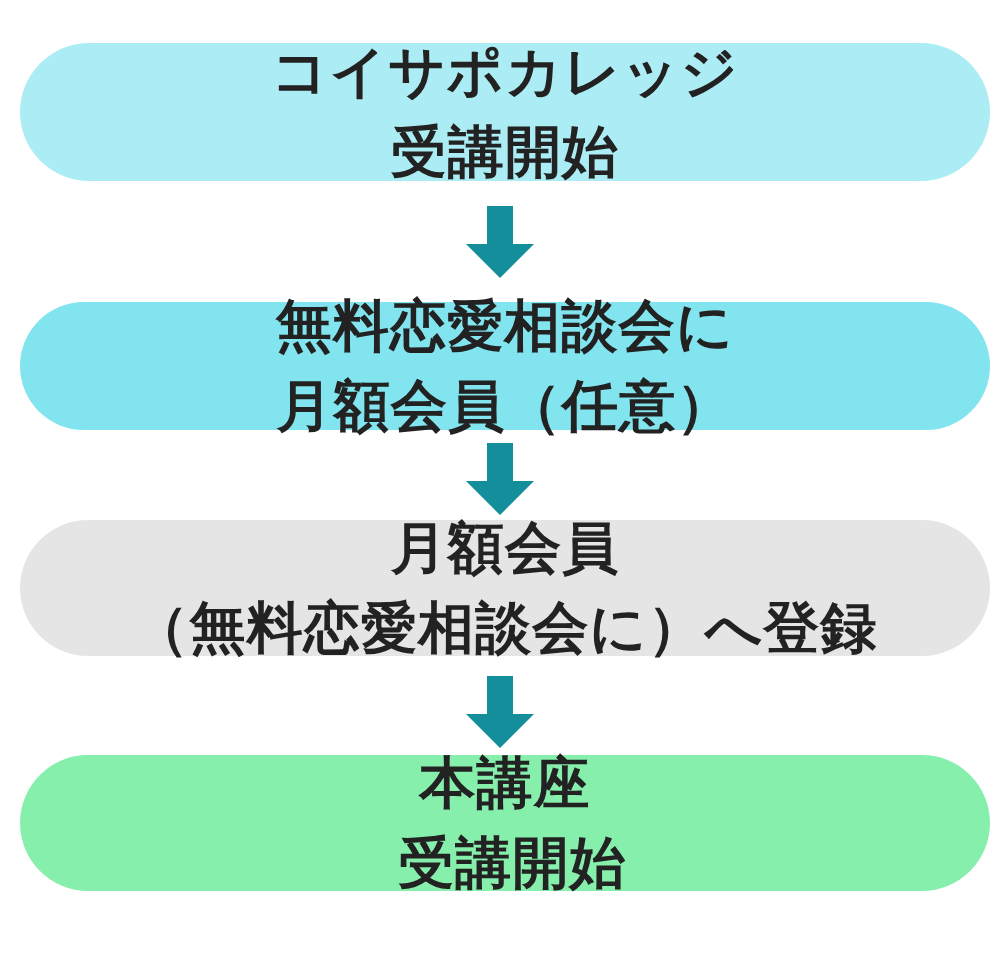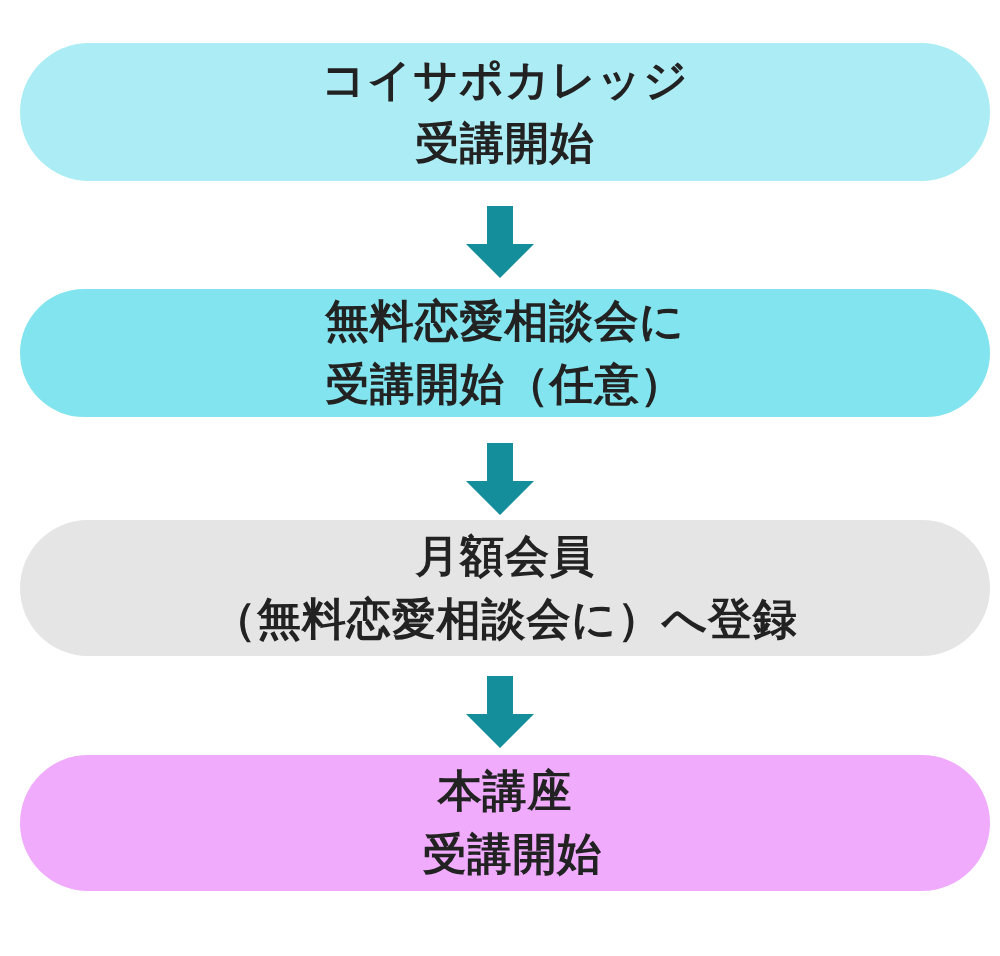--- a/index.html
+++ b/index.html
@@ -29,31 +29,31 @@
     border-radius: 9999px;
     display: flex;
     flex-direction: column;
     align-items: center;
     justify-content: center;
   }
 
   .step-line {
     color: #222222;
     font-weight: bold;
-    font-size: 44px;
+    font-size: 56px;
     line-height: 1.43;
     letter-spacing: 0.02em;
     white-space: nowrap;
     text-align: center;
     font-family: "DejaVu Sans", "Liberation Sans", sans-serif;
   }
 
   
   #step-1 { top: 43px;  height: 138px; background: #ACEDF5; }
-  #step-2 { top: 289px; height: 128px; background: #82E4EE; }
+  #step-2 { top: 302px; height: 128px; background: #82E4EE; }
   #step-3 { top: 520px; height: 136px; background: #5EDBE8; }
   #step-4 { top: 755px; height: 136px; background: #35D3E3; }
 
   .flow-arrow {
     position: absolute;
     left: 466px;
     width: 68px;
     height: 72px;
     display: block;
   }
@@ -74,38 +74,38 @@
   </div>
 
   <div class="flow-arrow" id="arrow-1">
     <svg viewBox="0 0 68 72" xmlns="http://www.w3.org/2000/svg" aria-hidden="true">
       <polygon points="21,0 47,0 47,38 68,38 34,72 0,38 21,38" fill="#148E9A"></polygon>
     </svg>
   </div>
 
   <div class="flow-step" id="step-2" style="background: rgb(130, 228, 238);">
     <div class="step-line" style="color: rgb(34, 34, 34);">無料恋愛相談会に</div>
-    <div class="step-line" style="color: rgb(34, 34, 34);">受講開始（任意）</div>
+    <div class="step-line" style="color: rgb(34, 34, 34);">月額会員（任意）</div>
   </div>
 
   <div class="flow-arrow" id="arrow-2">
     <svg viewBox="0 0 68 72" xmlns="http://www.w3.org/2000/svg" aria-hidden="true">
       <polygon points="21,0 47,0 47,38 68,38 34,72 0,38 21,38" fill="#148E9A"></polygon>
     </svg>
   </div>
 
   <div class="flow-step" id="step-3" style="background: #e5e5e5;">
     <div class="step-line" style="color: rgb(34, 34, 34);">月額会員</div>
     <div class="step-line" style="color: rgb(34, 34, 34);">（無料恋愛相談会に）へ登録</div>
   </div>
 
   <div class="flow-arrow" id="arrow-3">
     <svg viewBox="0 0 68 72" xmlns="http://www.w3.org/2000/svg" aria-hidden="true">
       <polygon points="21,0 47,0 47,38 68,38 34,72 0,38 21,38" fill="#148E9A"></polygon>
     </svg>
   </div>
 
-  <div class="flow-step" id="step-4" style="background: #f0abfc;">
+  <div class="flow-step" id="step-4" style="background: #86efac;">
     <div class="step-line" style="color: rgb(34, 34, 34);">本講座</div>
     <div class="step-line" style="color: rgb(34, 34, 34); margin-left: 15px;">受講開始</div>
   </div>
 
 </div>
 
 </body></html>

